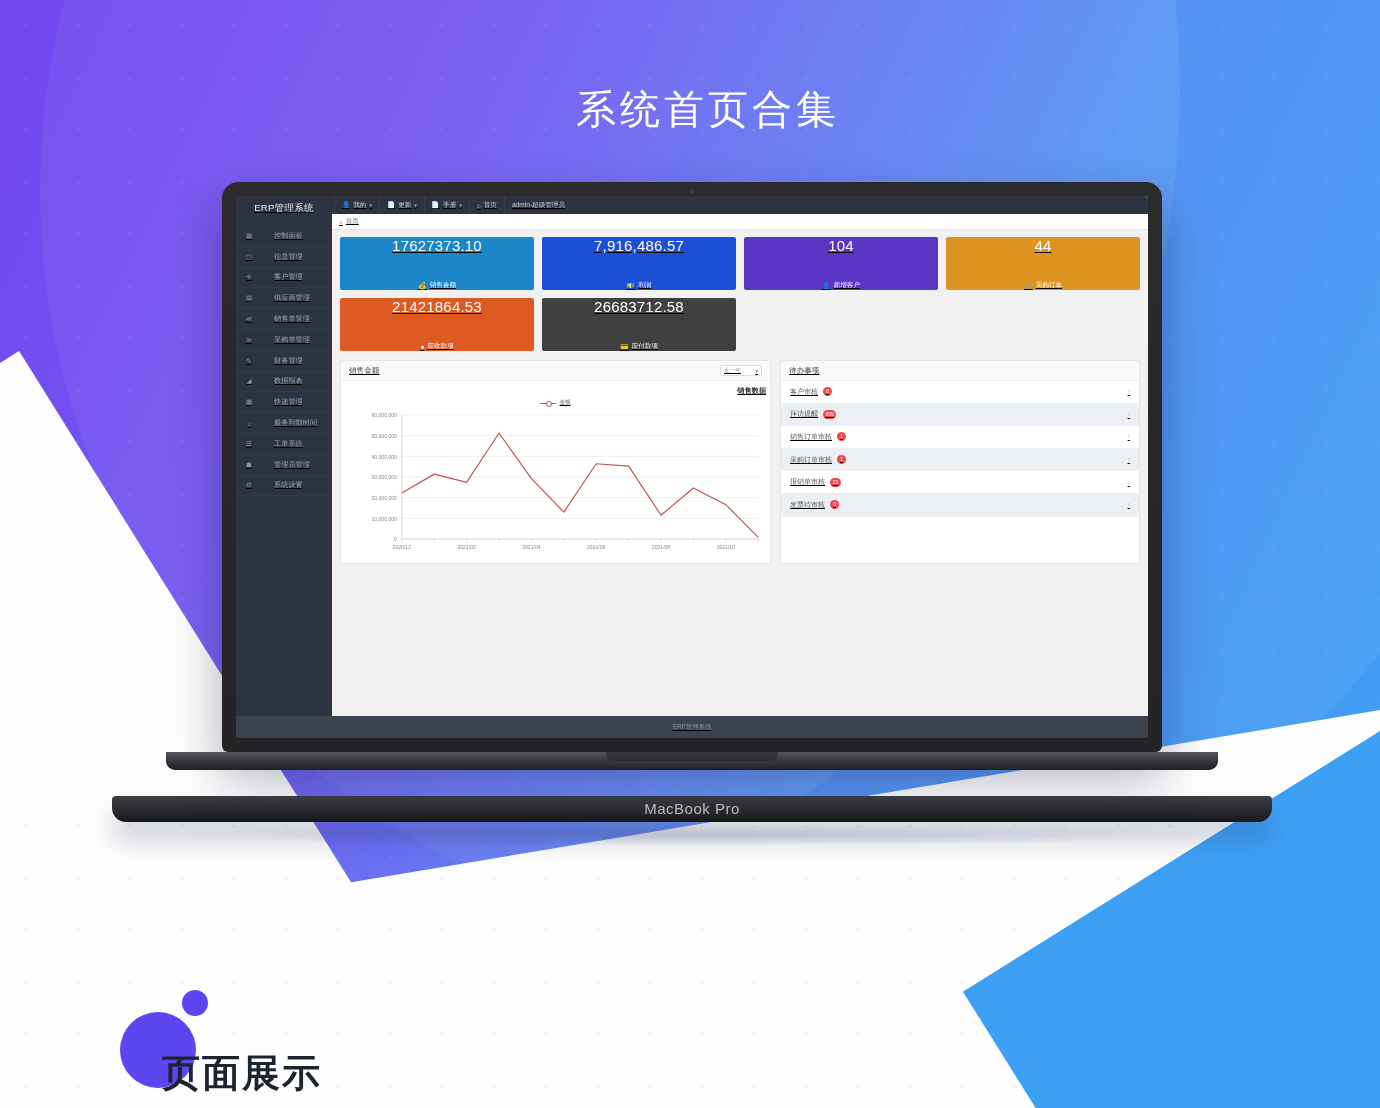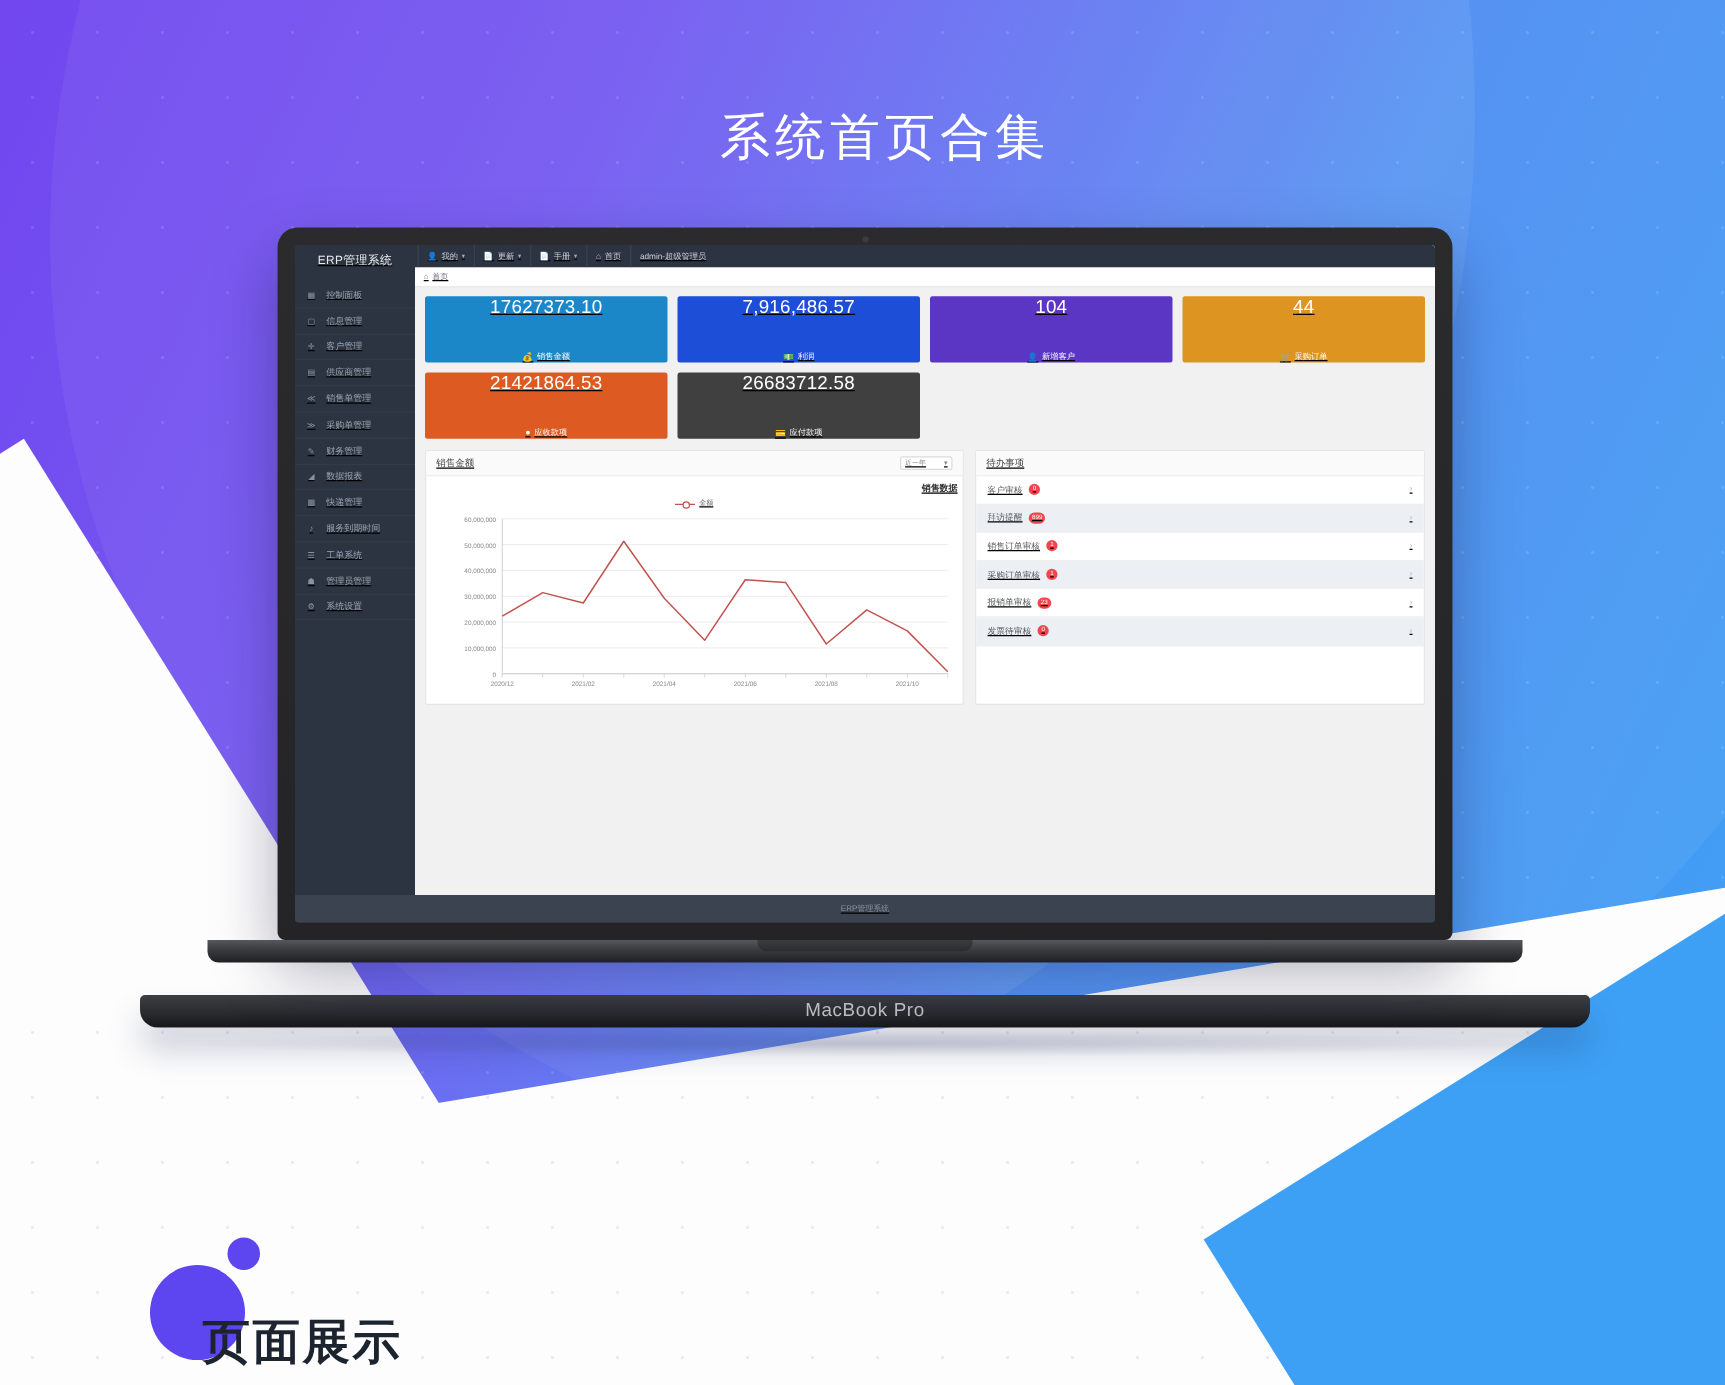--- a/index.html
+++ b/index.html
@@ -141,21 +141,21 @@
     flex: 0 0 96px;
   }
   .brand {
     height: 24px; display: flex; align-items: center; justify-content: center;
     color: #e8eaee; font-size: 9.5px; letter-spacing: .3px;
     background: #2c3442;
   }
   .menu { padding-top: 6px; }
   .menu-item {
     height: 20.8px; display: flex; align-items: center;
-    padding-left: 9px; gap: 8px;
+    padding-left: 9px; gap: 21px;
     color: #9aa3b1; font-size: 7.2px;
     border-bottom: 1px solid #323b4a;
   }
   .menu-item .mi-icon { width: 8px; font-size: 6.5px; opacity: .85; text-align: center; }
 
   .content { flex: 1; display: flex; flex-direction: column; min-width: 0; background: #f1f1f1; }
   .topbar {
     height: 18px; background: #2c3442;
     display: flex; align-items: center; gap: 0px;
     padding-left: 2px;

